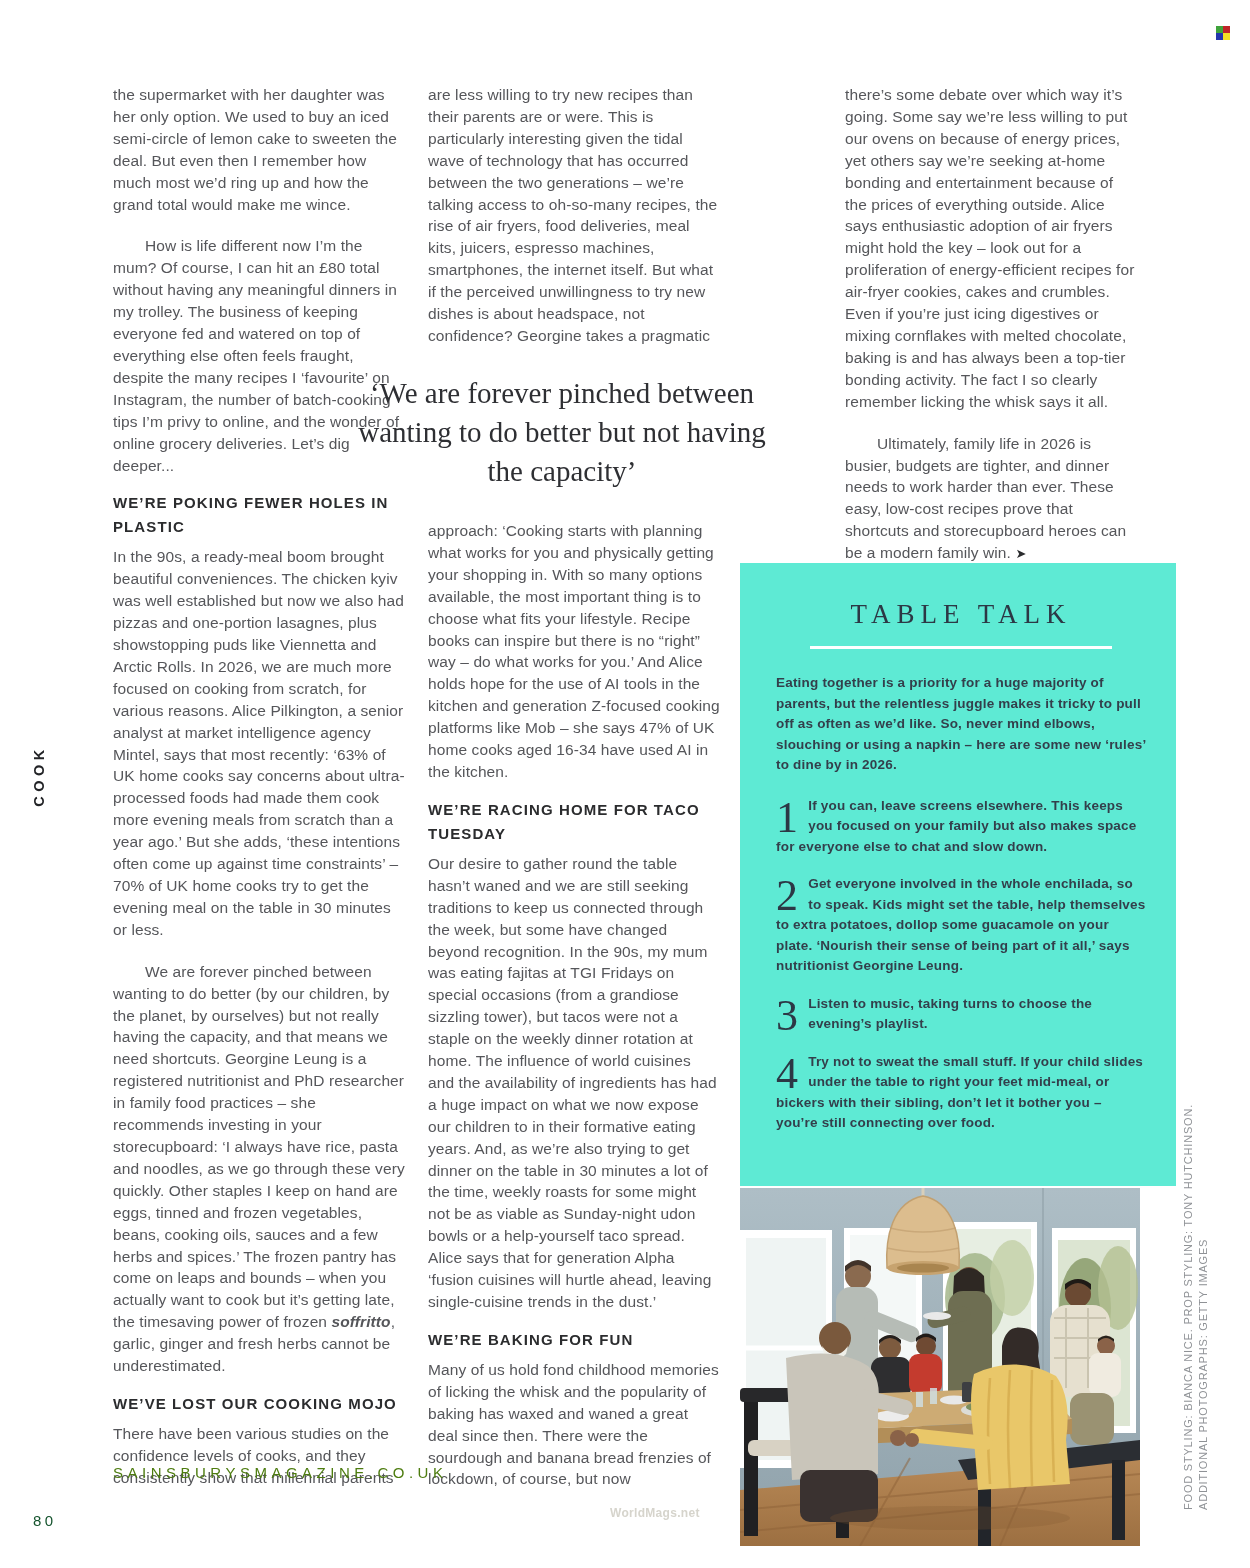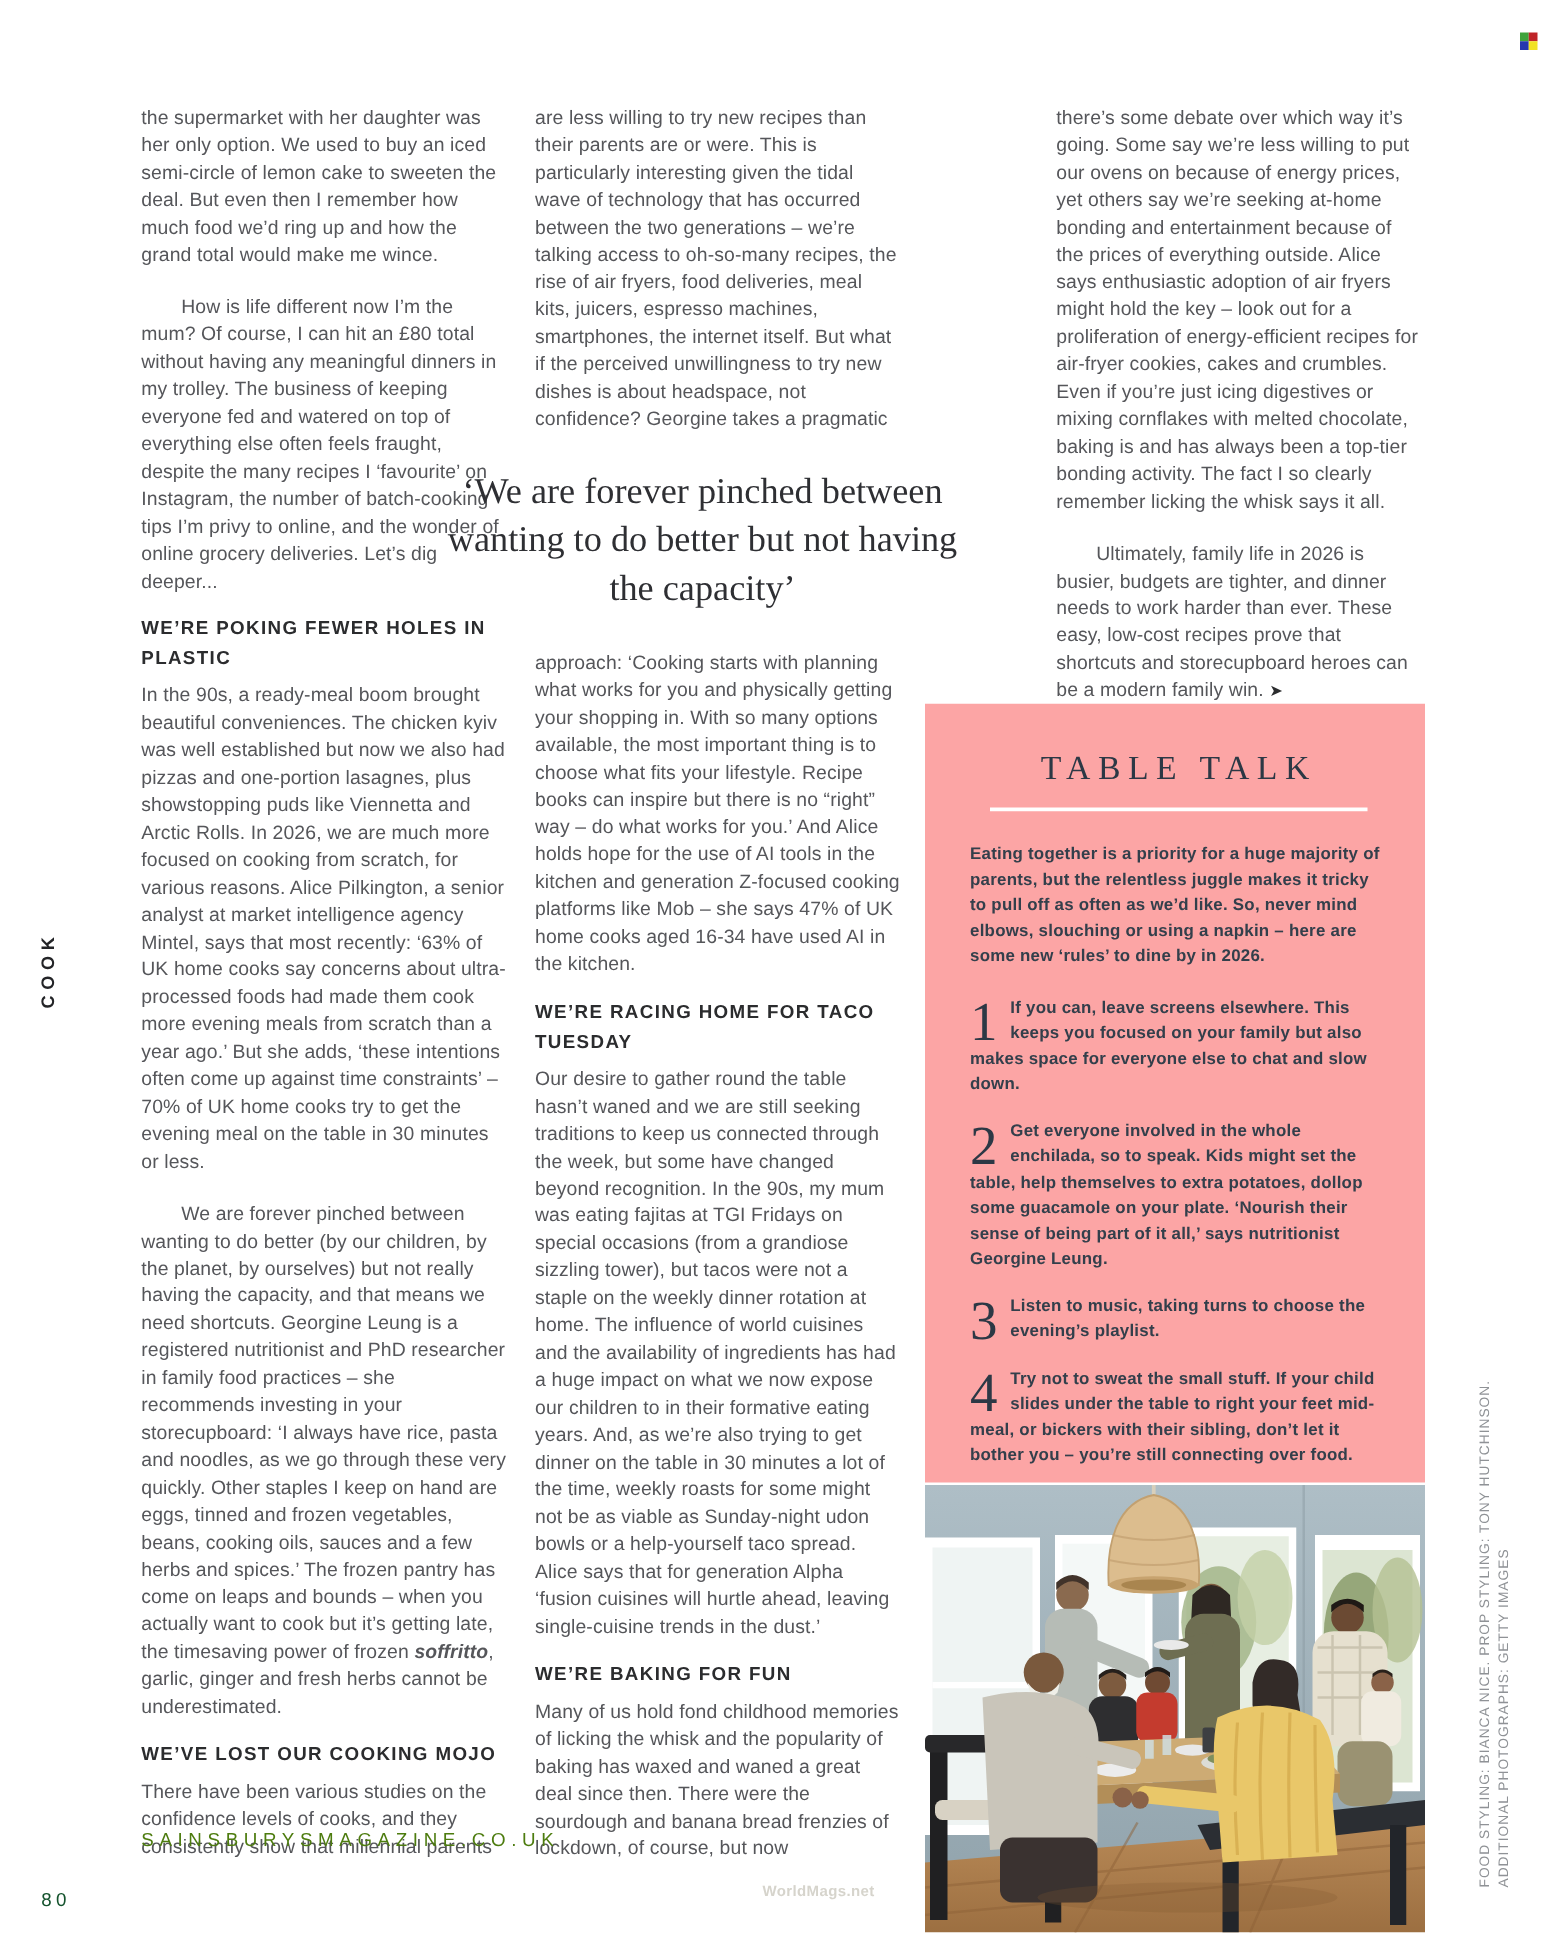--- a/index.html
+++ b/index.html
@@ -26,22 +26,22 @@
   .col3 { left:845px; top:84px; }
   .arrow-glyph { color:#2b2c2e; font-size:13px; letter-spacing:0; }
   
   .pullquote {
     position:absolute; left:350px; top:374px; width:424px;
     font-family:"Liberation Serif", serif; font-size:29px; line-height:39px;
     color:#2e2f33; text-align:center;
   }
   
   .tabletalk {
-    position:absolute; left:740px; top:563px; width:400px; height:623px;
-    background:#fca5a5; box-sizing:border-box;
+    position:absolute; left:740px; top:563px; width:436px; height:623px;
+    background:#5eead4; box-sizing:border-box;
     padding:30px 30px 8px 36px; overflow:hidden; color:#333f4b;
   }
   .tt-title {
     font-family:"Liberation Serif", serif; font-weight:normal;
     font-size:27px; letter-spacing:6px; text-align:center;
     color:#2c3845; margin:6px 0 16px 0;
   }
   .tt-rule { width:302px; height:3px; background:#ffffff; margin:0 auto 24px auto; }
   .tt-intro {
     font-weight:bold; font-size:13.5px; line-height:20.5px;
@@ -79,21 +79,21 @@
 </head>
 <body>
 
 <div class="page">
 
   <div class="corner-icon">
     <span class="ci-g"></span><span class="ci-r"></span><span class="ci-b"></span><span class="ci-y"></span>
   </div>
 
   <div class="col col1">
-    <p>the supermarket with her daughter was her only option. We used to buy an iced semi-circle of lemon cake to sweeten the deal. But even then I remember how much food we’d ring up and how the grand total would make me wince.</p>
+    <p>the supermarket with her daughter was her only option. We used to buy an iced semi-circle of lemon cake to sweeten the deal. But even then I remember how much most we’d ring up and how the grand total would make me wince.</p>
     <p class="indent">How is life different now I’m the mum? Of course, I can hit an £80 total without having any meaningful dinners in my trolley. The business of keeping everyone fed and watered on top of everything else often feels fraught, despite the many recipes I ‘favourite’ on Instagram, the number of batch-cooking tips I’m privy to online, and the wonder of online grocery deliveries. Let’s dig deeper...</p>
     <div class="head">WE’RE POKING FEWER HOLES IN PLASTIC</div>
     <p>In the 90s, a ready-meal boom brought beautiful conveniences. The chicken kyiv was well established but now we also had pizzas and one-portion lasagnes, plus showstopping puds like Viennetta and Arctic Rolls. In 2026, we are much more focused on cooking from scratch, for various reasons. Alice Pilkington, a senior analyst at market intelligence agency Mintel, says that most recently: ‘63% of UK home cooks say concerns about ultra-processed foods had made them cook more evening meals from scratch than a year ago.’ But she adds, ‘these intentions often come up against time constraints’ – 70% of UK home cooks try to get the evening meal on the table in 30 minutes or less.</p>
     <p class="indent"><span>We are forever pinched between wanting to do better (by our children, by the planet, by ourselves) but not really having the capacity, and that means we need shortcuts. Georgine Leung is a registered nutritionist and PhD researcher in family food practices – she recommends investing in your storecupboard: ‘I always have rice, pasta and noodles, as we go through these very quickly. Other staples I keep on hand are eggs, tinned and frozen vegetables, beans, cooking oils, sauces and a few herbs and spices.’ The frozen pantry has come on leaps and bounds – when you actually want to cook but it’s getting late, the timesaving power of frozen </span><em>soffritto</em><span>, garlic, ginger and fresh herbs cannot be underestimated.</span></p>
     <div class="head">WE’VE LOST OUR COOKING MOJO</div>
     <p>There have been various studies on the confidence levels of cooks, and they consistently show that millennial parents</p>
   </div>
 
   <div class="col col2t">
     <p>are less willing to try new recipes than their parents are or were. This is particularly interesting given the tidal wave of technology that has occurred between the two generations – we’re talking access to oh-so-many recipes, the rise of air fryers, food deliveries, meal kits, juicers, espresso machines, smartphones, the internet itself. But what if the perceived unwillingness to try new dishes is about headspace, not confidence? Georgine takes a pragmatic</p>

